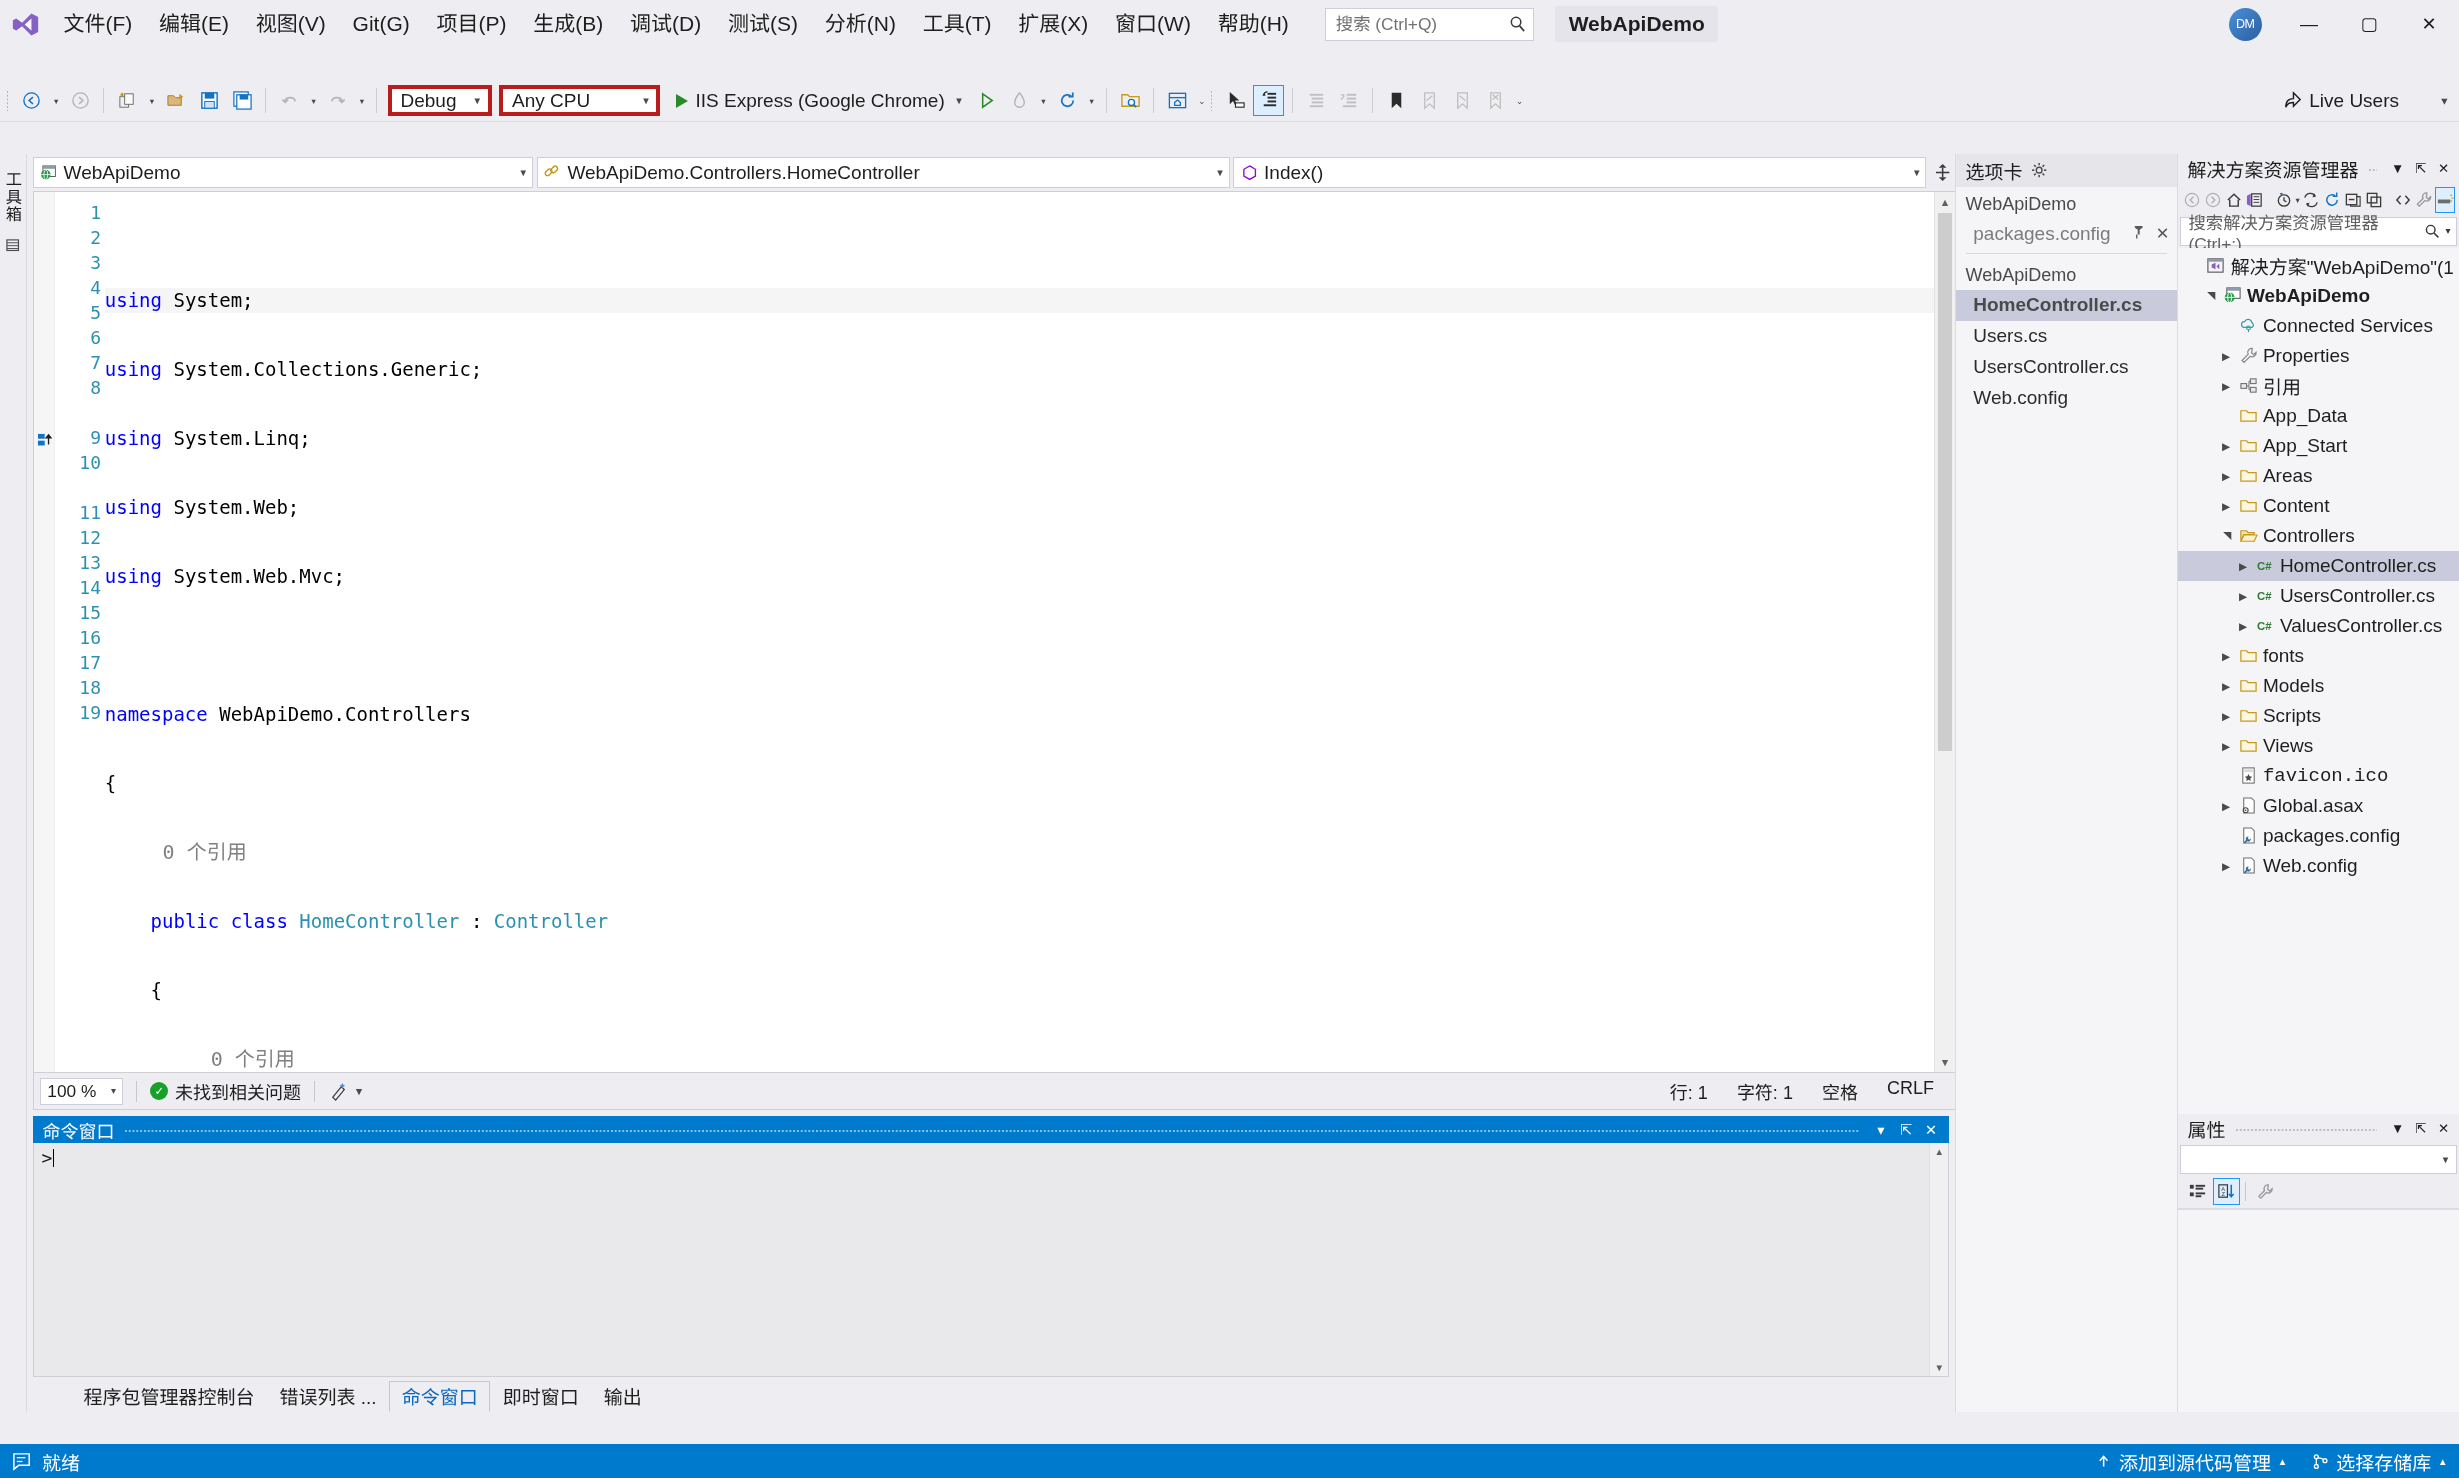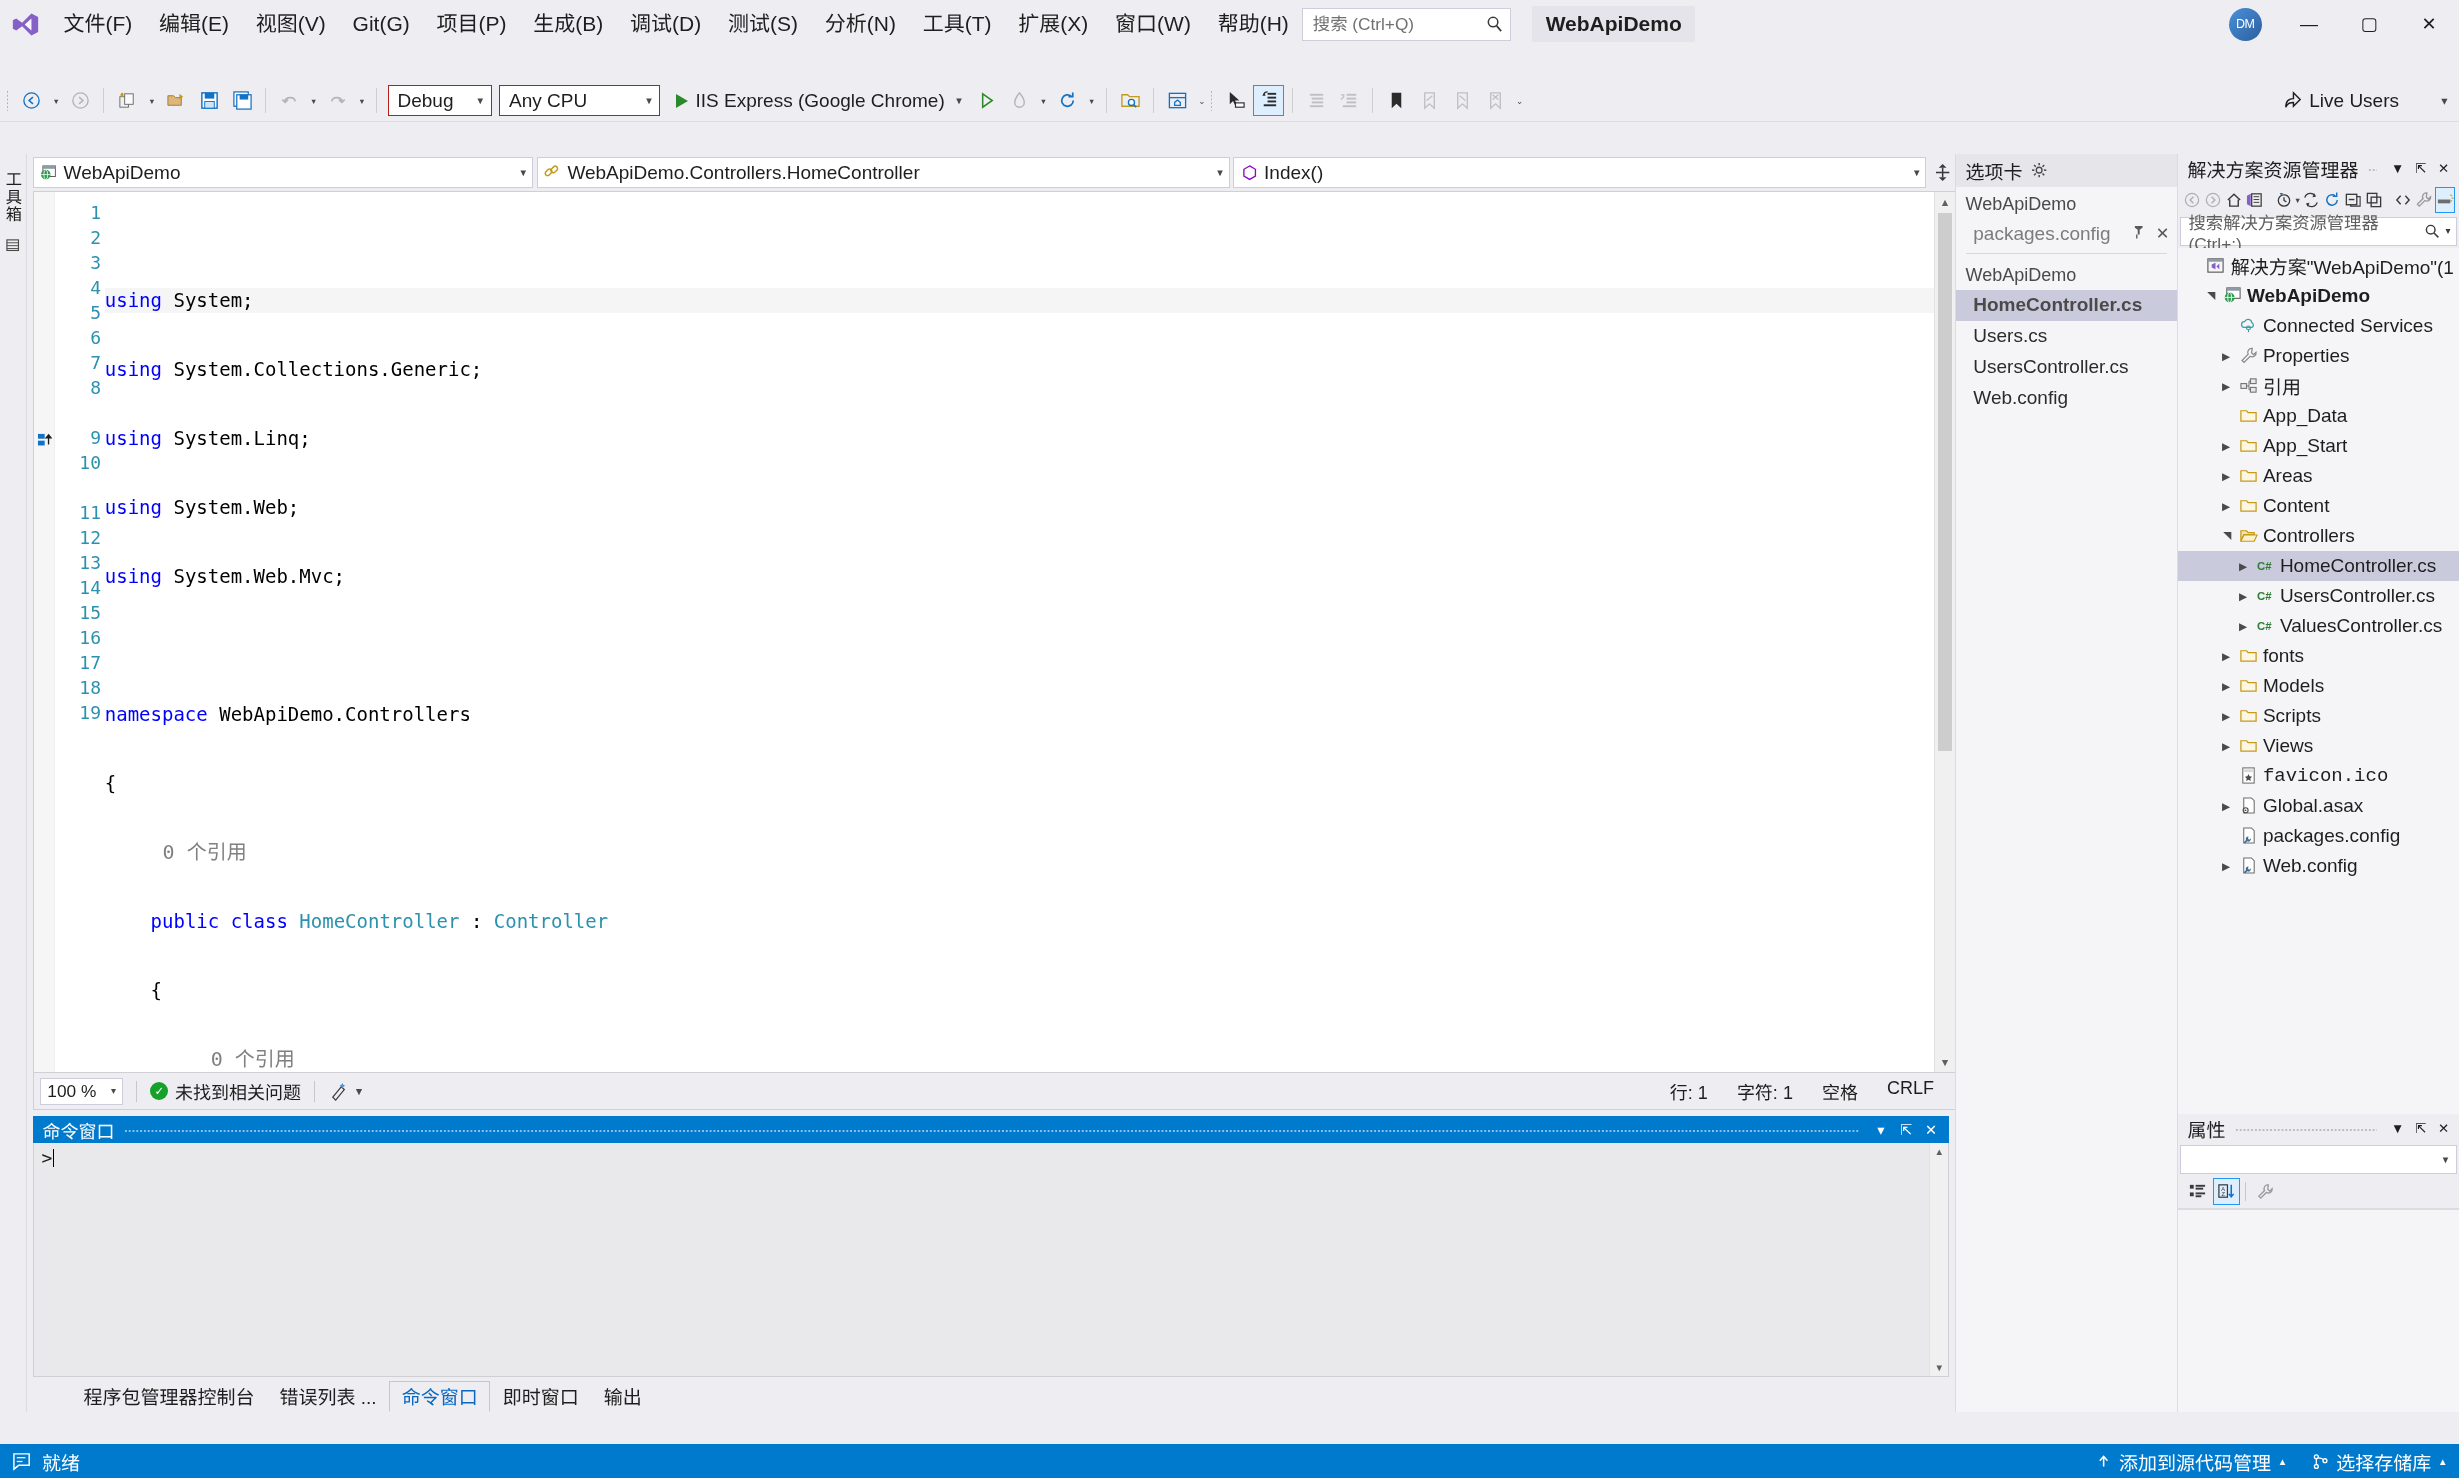--- a/index.html
+++ b/index.html
@@ -18,21 +18,21 @@
     height: 48px; display: flex; align-items: center;
     background: #eeeef2; position: relative; flex: none;
   }
   .vs-logo { width: 50px; display: flex; align-items: center; justify-content: center; }
   .vs-logo svg { width: 27px; height: 27px; }
   .menu { display: flex; align-items: center; height: 48px; }
   .menu-item {
     padding: 0 13.4px; height: 48px; line-height: 48px;
     color: #1e1e1e; font-size: 21px; white-space: nowrap; cursor: default;
   }
-  .search-wrap { position: relative; }
+  .search-wrap { margin-left: 23px; position: relative; }
   .search-box {
     width: 209px; height: 33px; background: #fff; border: 1px solid #cccedb;
     font-size: 17.3px; color: #6d6d6d; padding: 0 35px 0 9.6px;
     font-family: inherit; line-height: 31px;
   }
   .search-box::placeholder { color: #717171; }
   .search-ico {
     position: absolute; right: 7.7px; top: 50%; transform: translateY(-50%);
     width: 19px; height: 19px; pointer-events: none; color: #3b3b3b;
   }
@@ -72,21 +72,21 @@
     justify-content: center; margin: 0 1px; border: 1px solid transparent;
   }
   .tb-btn.sel { background: #ddeeff; border: 1px solid #2196f3; }
   .tb-btn svg { width: 21px; height: 21px; }
   .tb-arrow {
     width: 15.4px; height: 31px; display: flex; align-items: center;
     justify-content: center; color: #4a4a4a; font-size: 8.6px;
   }
   .tb-sep { width: 1px; height: 25px; background: #cecece; margin: 0 6.7px; }
   .tb-combo {
-    height: 31px; background: #fff; border: 1px solid #b91c1c;
+    height: 31px; background: #fff; border: 4px solid #b91c1c;
     display: flex; align-items: center; padding: 0 5.8px 0 8.6px;
     font-size: 19px; color: #1e1e1e; margin: 0 3.8px;
   }
   .tb-combo .cb-caret { margin-left: auto; padding-left: 13.4px; font-size: 9.6px; color: #4a4a4a; }
   .run-btn {
     display: flex; align-items: center; height: 31px; padding: 0 5.8px;
     font-size: 19px; color: #1e1e1e; margin-left: 5.8px;
   }
   .play-tri {
     width: 0; height: 0; border-left: 12.5px solid #2a8a2a;

